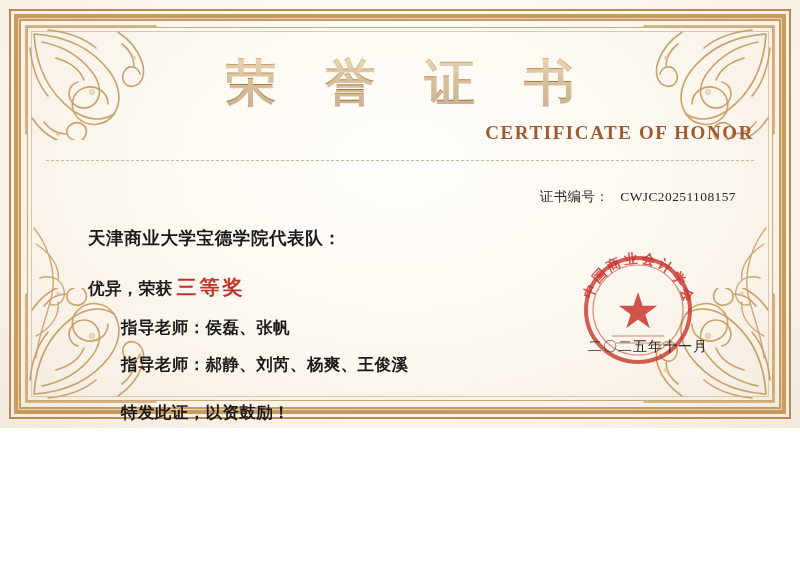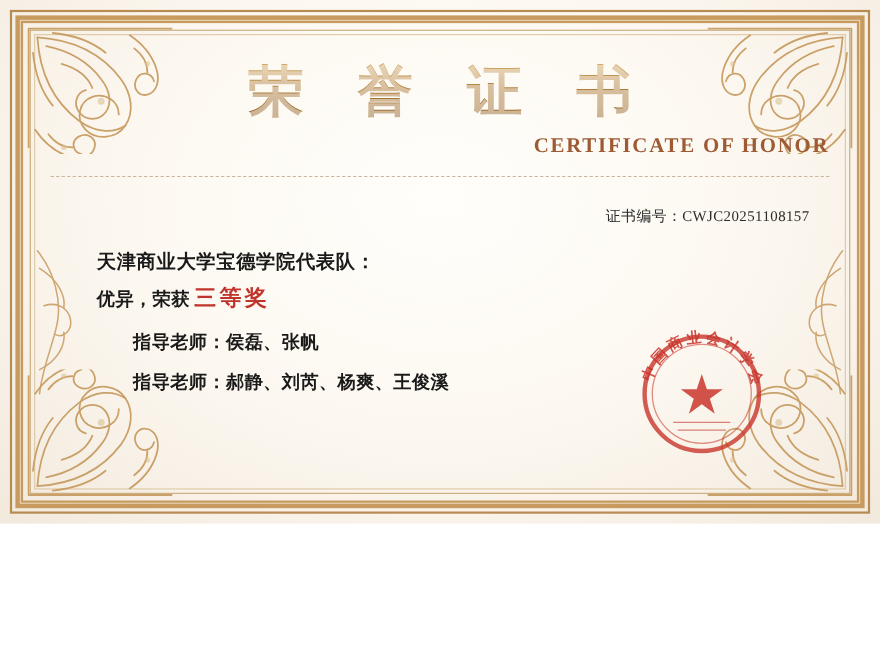--- a/index.html
+++ b/index.html
@@ -11,21 +11,21 @@
     width: 800px;
     height: 586px;
     overflow: hidden;
     font-family: "Liberation Serif", serif;
   }
 
   
   .certificate {
     position: relative;
     width: 800px;
-    height: 476px;
+    height: 428px;
     background:
       radial-gradient(ellipse at 50% 38%, #fffefb 0%, #fdf9f2 45%, #f7f0e6 78%, #f2e9dc 100%);
     box-sizing: border-box;
     overflow: hidden;
   }
 
   
   .border-outer {
     position: absolute;
     left: 9px; top: 9px; right: 9px; bottom: 9px;
@@ -131,34 +131,36 @@
     margin-top: 26px;
     text-align: right;
     font-size: 13.5px;
     color: #2b2b2b;
     letter-spacing: .4px;
     padding-right: 18px;
     font-family: "Liberation Serif", serif;
   }
   .serial-row .sn-value {
     font-family: "Liberation Serif", serif;
+    margin-left: 11px;
   }
 
   .body-zone {
     margin-top: 20px;
     padding-left: 42px;
     padding-right: 28px;
     color: #1a1a1a;
   }
 
   .salutation {
     font-family: "DejaVu Sans", sans-serif;
     font-weight: bold;
     font-size: 17.5px;
     letter-spacing: .6px;
+    margin-bottom: 17px;
   }
 
   .para {
     font-family: "DejaVu Sans", sans-serif;
     font-weight: bold;
     font-size: 16.5px;
     line-height: 2.0;
     letter-spacing: .4px;
   }
   .para.indent { text-indent: 33px; }
@@ -349,20 +351,23 @@
           <span>指导老师：</span><span>侯磊、张帆</span>
         </div>
       </div>
 
       <div class="line-block">
         <div class="para indent">
           <span>指导老师：</span><span>郝静、刘芮、杨爽、王俊溪</span>
         </div>
       </div>
 
+      <div class="closing">
+        <div class="para indent">特发此证，以资鼓励！</div>
+      </div>
 
     </div>
   </div>
 
   <div class="seal">
     <svg viewBox="0 0 132 132" xmlns="http://www.w3.org/2000/svg">
       <defs>
         <path id="sealArc" d="M 66,66 m -47,0 a 47,47 0 1,1 94,0 a 47,47 0 1,1 -94,0"></path>
       </defs>
       <circle cx="66" cy="66" r="52" fill="none" stroke="#c8352c" stroke-width="4" opacity=".8"></circle>
@@ -373,14 +378,15 @@
       <g fill="#c8352c" opacity=".85">
         <polygon points="66,48 70.6,61.8 85.1,61.8 73.3,70.4 77.8,84.2 66,75.6 54.2,84.2 58.7,70.4 46.9,61.8 61.4,61.8"></polygon>
       </g>
       <g stroke="#c8352c" stroke-width="1.1" fill="none" opacity=".6">
         <path d="M40 92 H92"></path>
         <path d="M44 99 H88"></path>
       </g>
     </svg>
   </div>
 
+  <div class="seal-date">二〇二五年十一月</div>
 
 </div>
 
 </body></html>

